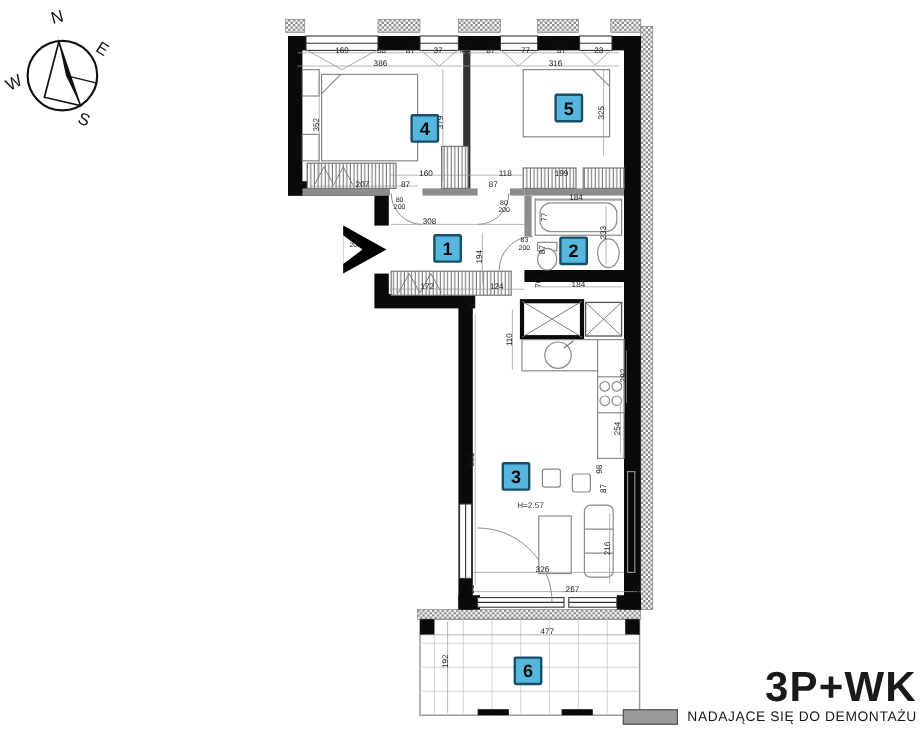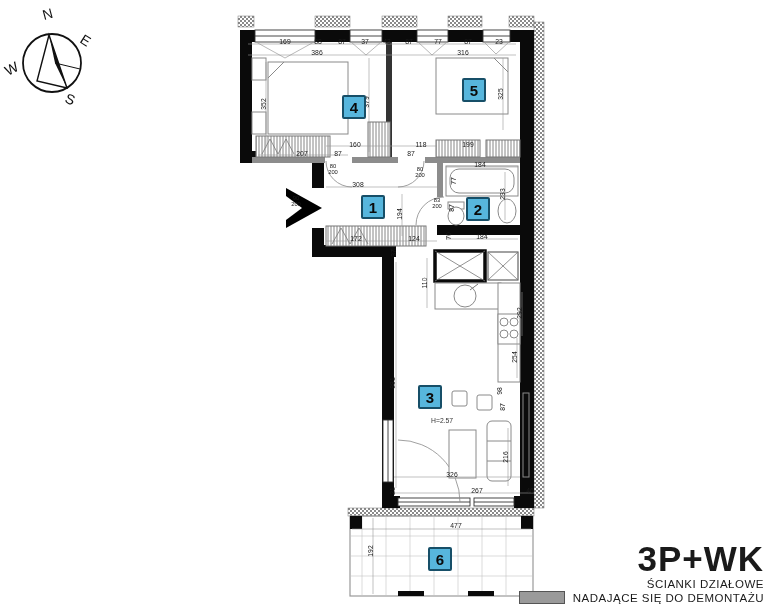--- a/index.html
+++ b/index.html
@@ -272,20 +272,19 @@
         <rect x="429" y="548" width="22" height="22" rx="1" fill="#57b6dd" stroke="#174f68" stroke-width="2"></rect>
         <text x="440" y="564.5" font-size="15" font-weight="bold" fill="#0a0a0a" text-anchor="middle">6</text>
       </g>
   <g id="annot-labels">
         <text x="431" y="423" font-size="6.8" fill="#333">H=2.57</text>
       </g>
 </svg>
 
 <div class="legend">
   <div class="big">3P+WK</div>
-  <div class="small">ŚCIANKI DZIAŁOWE</div>
   <div class="row">
     <div class="swatch" id="legend-swatch" style="background: rgb(154, 154, 154);"></div>
     <div class="small">NADAJĄCE SIĘ DO DEMONTAŻU</div>
   </div>
 </div>
 
 </div>
 
 </body></html>

